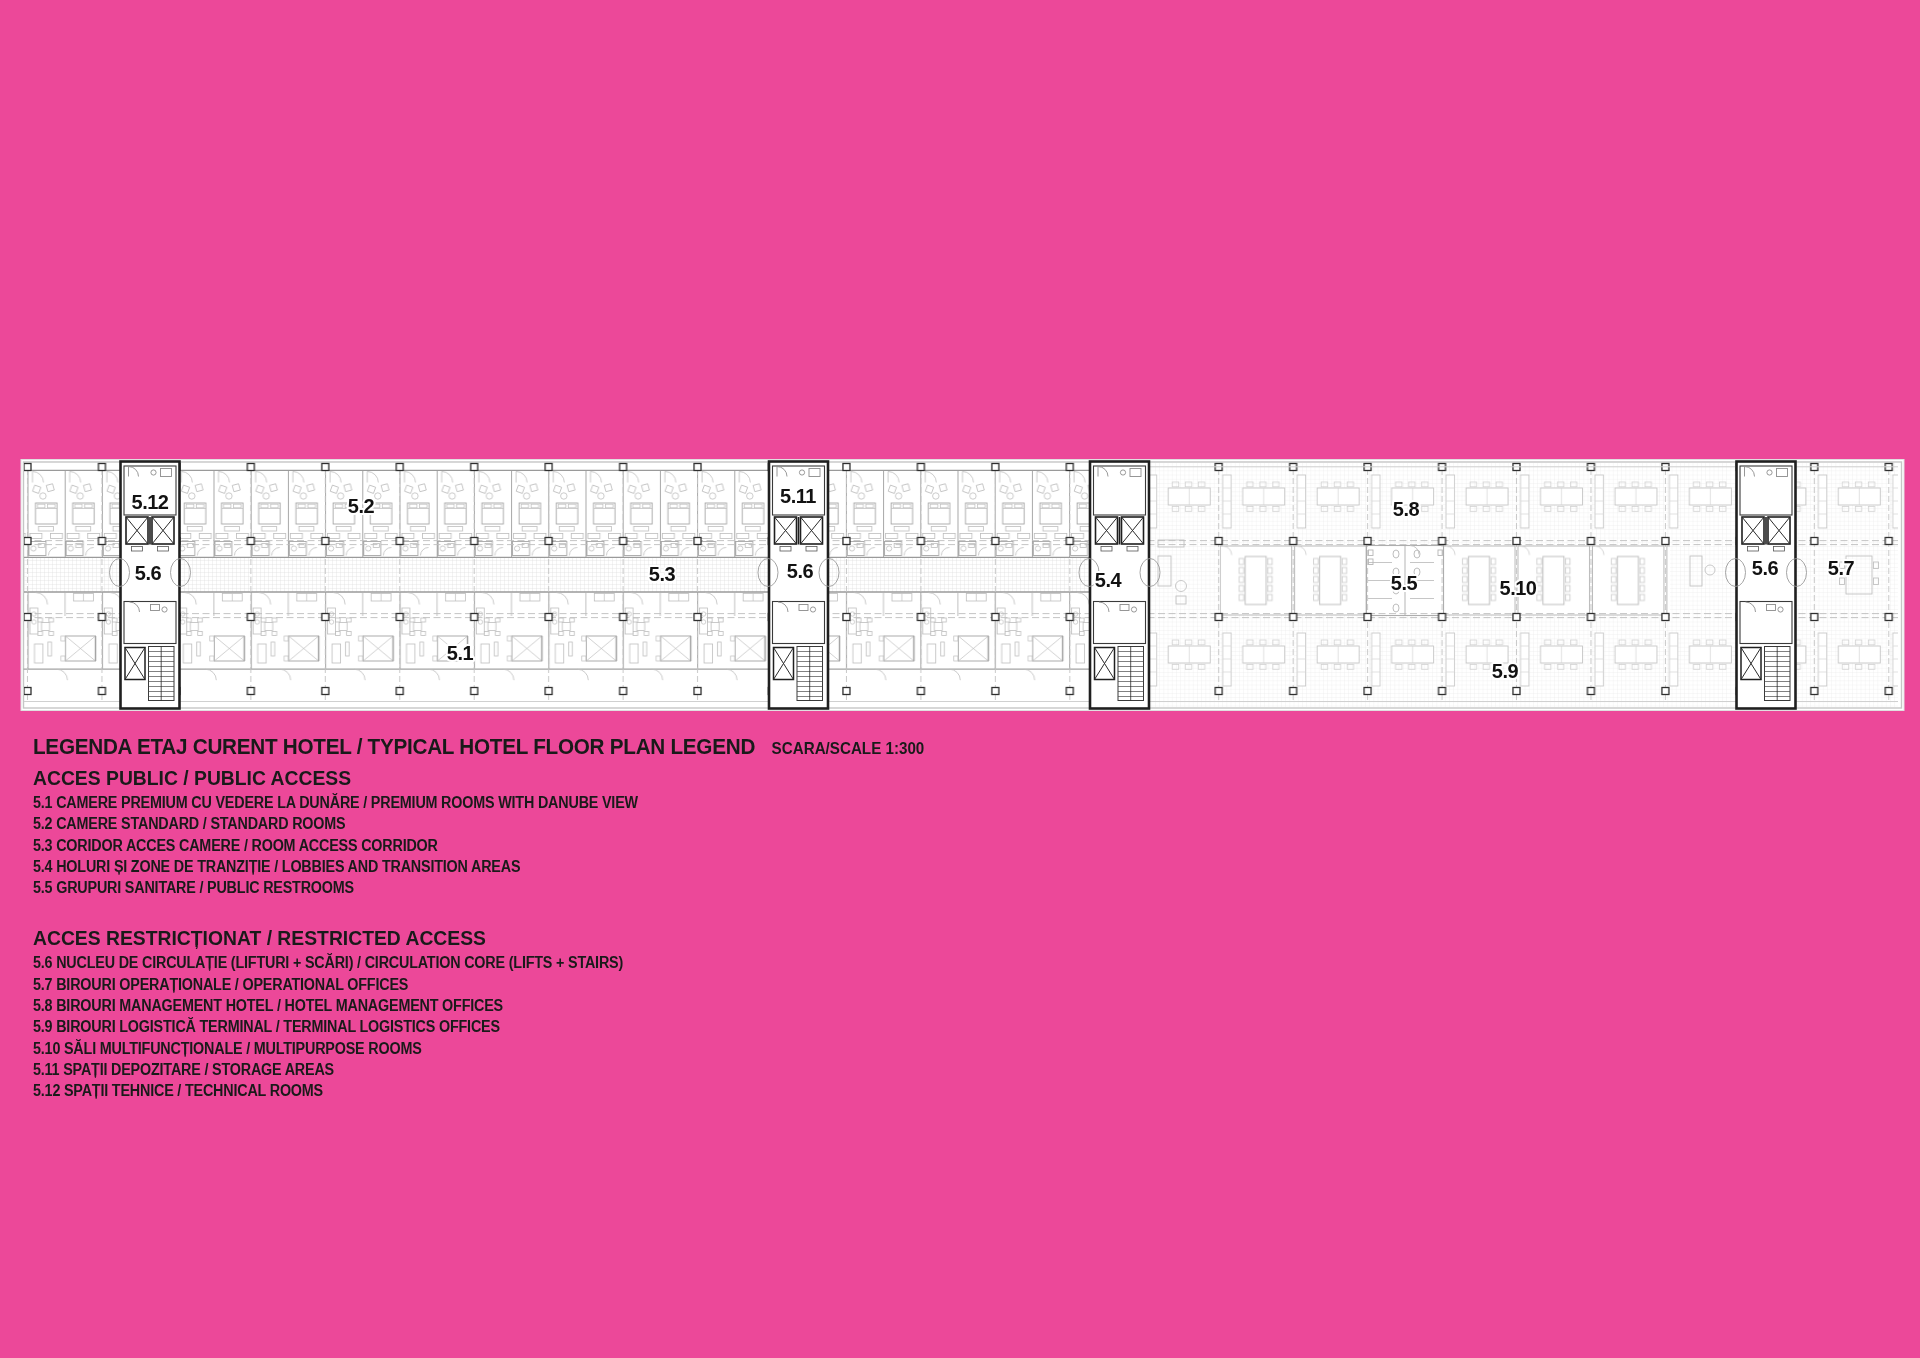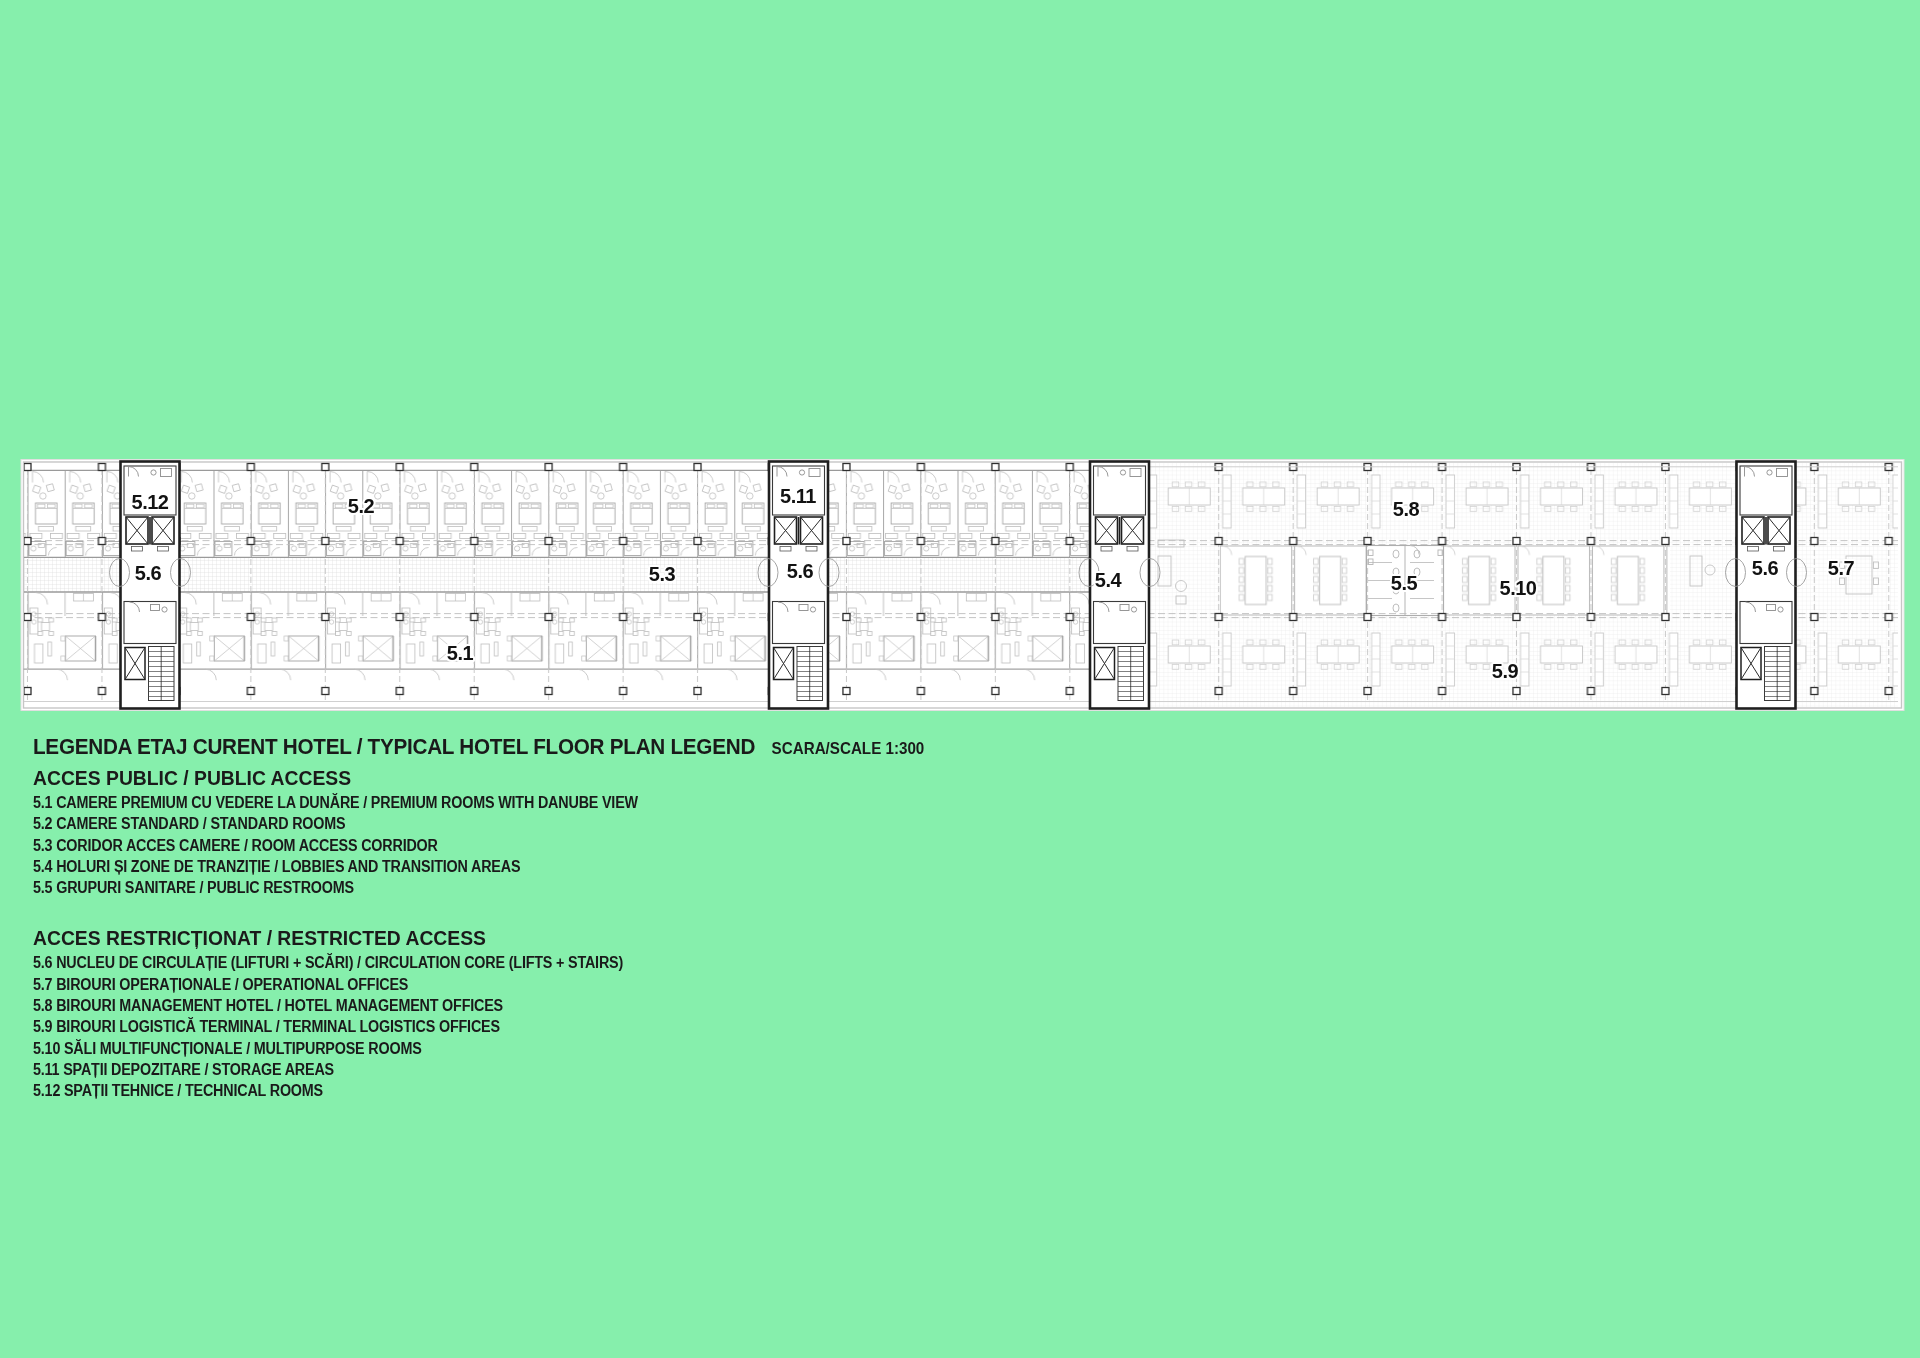--- a/index.html
+++ b/index.html
@@ -1,17 +1,17 @@
 <!DOCTYPE html>
 <html><head>
 <meta charset="utf-8">
 <style>
   html,body { margin:0; padding:0; background:#ffffff; }
   #sheet {
-    position:relative; width:1920px; height:1358px; background:#86efac;
+    position:relative; width:1920px; height:1358px; background:#ec4899;
     font-family:"Liberation Sans", sans-serif; overflow:hidden;
   }
   #plan-svg { position:absolute; left:0; top:0; }
   .lbl {
     font-family:"Liberation Sans", sans-serif;
     font-size:20px; font-weight:bold; letter-spacing:-0.5px;
     fill:#121212; text-anchor:middle;
     paint-order:stroke; stroke:#ffffff; stroke-width:4px; stroke-linejoin:round;
   }
   .legend {

